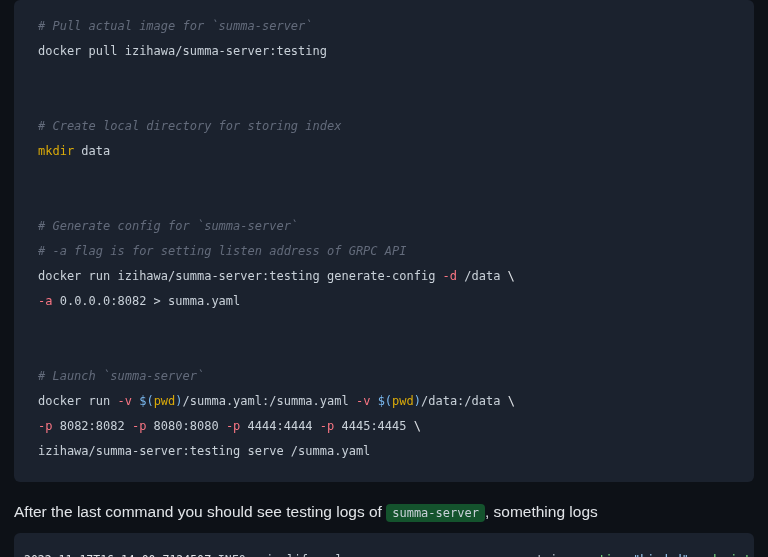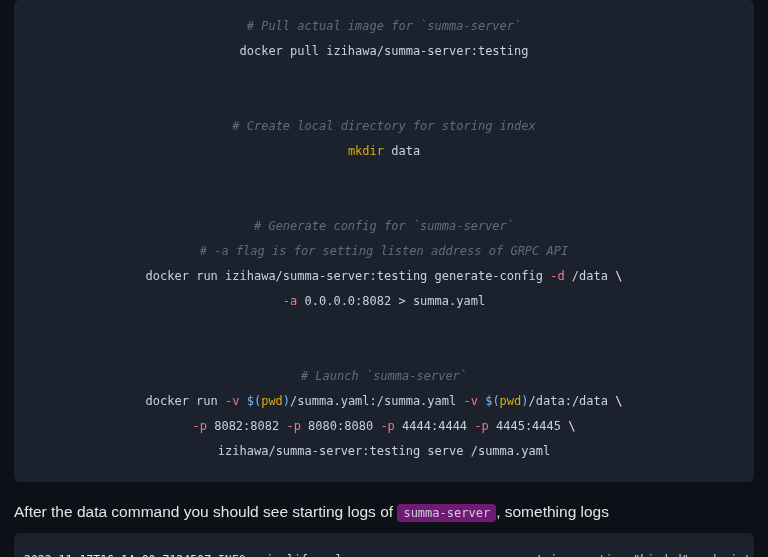--- a/index.html
+++ b/index.html
@@ -9,43 +9,42 @@
     font-family: -apple-system, BlinkMacSystemFont, "Segoe UI", Helvetica, Arial, sans-serif;
     font-size: 14px;
     width: 768px;
     height: 557px;
     overflow: hidden;
     padding: 0 14px;
   }
   pre.codeblock {
     background: #1b222e;
     border-radius: 6px;
-    padding: 14px 12px 18px 12px;
+    padding: 14px 12px 18px 24px;
     font-family: ui-monospace, SFMono-Regular, "SF Mono", Menlo, Consolas, monospace;
     font-size: 12px;
     line-height: 25px;
     color: #c9d1d9;
     overflow: hidden;
     white-space: pre;
     margin-top: 0;
-    text-align: center;
   }
   .c   { color: #636b7b; font-style: italic; }   
   .nb  { color: #dbab09; }                        
   .nt  { color: #f97583; }                        
   .k   { color: #7ab8ef; }                        
   .o   { color: #e1e4e8; }
   .pun { color: #e1e4e8; }
   .lvl { color: #c9d1d9; }
   .key { color: #7ee787; }   
   .val { color: #a5d6ff; }   
   .ts  { color: #e1e4e8; }
   .p   { color: #e1e4e8; margin: 18px 0 10px 0; font-size: 15.5px; line-height: 1.5; }
   code.inline {
-    background: #701a75;
+    background: #14532d;
     border-radius: 4px;
     padding: 2px 6px;
     font-family: ui-monospace, SFMono-Regular, Menlo, Consolas, monospace;
     font-size: 12px;
     color: #c9d1d9;
   }
   pre.logblock {
     background: #1b222e;
     border-radius: 6px 6px 0 0;
     padding: 16px 10px 8px 10px;
@@ -73,18 +72,18 @@
 <span>docker run izihawa/summa-server:testing generate-config </span><span class="nt">-d</span><span> /data </span><span class="o">\</span>
 <span class="nt">-a</span><span> 0.0.0.0:8082 &gt; summa.yaml</span>
 
 
 <span class="c"># Launch `summa-server`</span>
 <span>docker run </span><span class="nt">-v</span><span> </span><span class="k">$(</span><span class="nb">pwd</span><span class="k">)</span><span>/summa.yaml:/summa.yaml </span><span class="nt">-v</span><span> </span><span class="k">$(</span><span class="nb">pwd</span><span class="k">)</span><span>/data:/data </span><span class="o">\</span>
 <span class="nt">-p</span><span> 8082:8082 </span><span class="nt">-p</span><span> 8080:8080 </span><span class="nt">-p</span><span> 4444:4444 </span><span class="nt">-p</span><span> 4445:4445 </span><span class="o">\</span>
 <span>izihawa/summa-server:testing serve /summa.yaml</span></pre>
 
 <p class="p">
-  <span>After the data command you should see starting logs of </span><code class="inline">summa-server</code><span>, something logs</span>
+  <span>After the last command you should see testing logs of </span><code class="inline">summa-server</code><span>, something logs</span>
 </p>
 
 <pre class="logblock"><span class="ts">2022-11-17T16:14:00.712450Z</span><span class="lvl">  INFO </span><span>main </span><span>lifecycle: </span><span>summa_server::servers::metrics: </span><span class="key">action</span><span class="pun">=</span><span class="val">"binded"</span> <span class="key">endpoint</span><span class="pun">=</span>
  
  </pre>
 
 </body></html>

